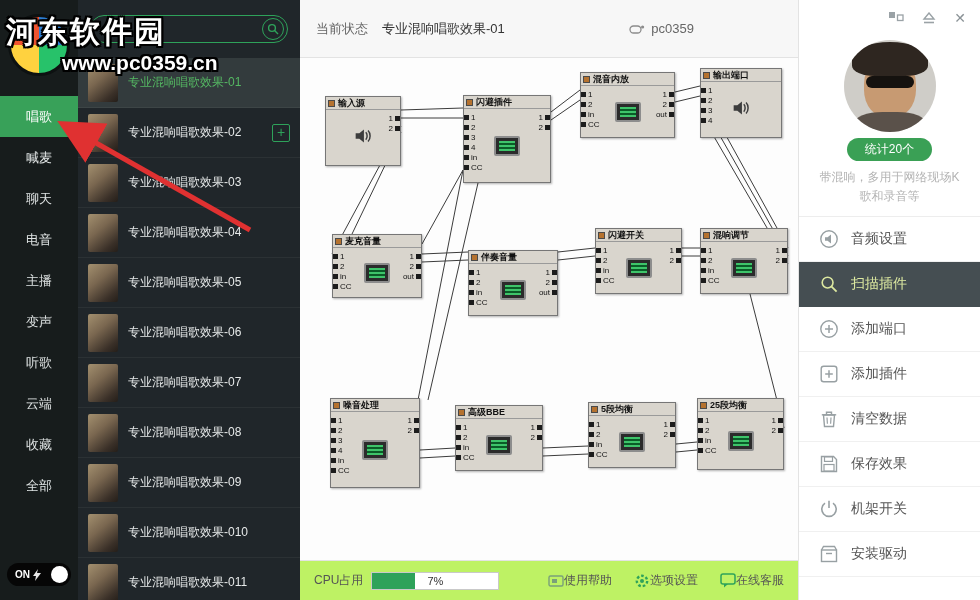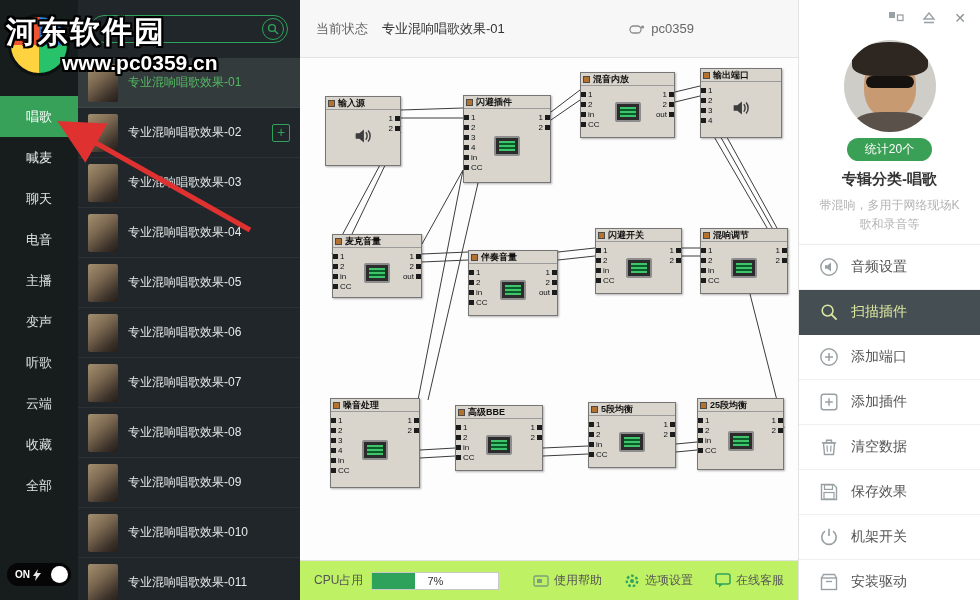--- a/index.html
+++ b/index.html
@@ -63,21 +63,21 @@
           display:flex;align-items:center;justify-content:center}
   .screen::after{content:"";width:16px;height:10px;
           background:repeating-linear-gradient(180deg,#3ec46a 0 2px,#0a5c28 2px 4px)}
 
   .main-footer{height:40px;background:#bef264;border-top:1px solid #e3e3e3;display:flex;align-items:center;
                padding:0 14px;font-size:12px;color:#555;flex:none}
   .cpu-bar{width:128px;height:18px;border:1px solid #c9c9c9;background:#fff;margin-left:8px;position:relative}
   .cpu-fill{position:absolute;left:0;top:0;bottom:0;width:34%;background:#2ea25a}
   .cpu-text{position:absolute;inset:0;text-align:center;line-height:16px;font-size:11px;color:#333}
   .footer-actions{margin-left:auto;display:flex;gap:22px;align-items:center}
-  .footer-action{display:flex;align-items:center;gap:5px;color:#555;cursor:pointer;white-space:nowrap}
+  .footer-action{display:flex;align-items:center;color:#555;cursor:pointer;white-space:nowrap}
 
   
   .right-panel{width:182px;background:#fff;border-left:1px solid #e3e3e3;display:flex;flex-direction:column;flex:none;overflow:hidden}
   .win-controls{height:36px;display:flex;align-items:center;justify-content:flex-end;gap:18px;padding:0 14px;flex:none}
   .win-btn{color:#8a9296;cursor:pointer;display:flex;align-items:center;font-size:14px;line-height:1}
   .profile{text-align:center;flex:none}
   .avatar{width:92px;height:92px;border-radius:50%;margin:4px auto 0;position:relative;overflow:hidden;background:#cfcdc8}
   .avatar .hair{position:absolute;left:8px;top:2px;width:76px;height:34px;border-radius:50% 50% 30% 30%;background:#2e2620}
   .avatar .face{position:absolute;left:20px;top:16px;width:52px;height:62px;border-radius:45%;background:#c79a72}
   .avatar .shades{position:absolute;left:22px;top:36px;width:48px;height:12px;border-radius:6px;background:#15120f}
@@ -770,21 +770,20 @@
       <span class="win-btn">✕</span>
     </div>
     <div class="profile">
       <div class="avatar">
         <span class="face"></span>
         <span class="hair"></span>
         <span class="shades"></span>
         <span class="shirt"></span>
       </div>
       <div><span class="stats-badge">统计20个</span></div>
-      <div class="album-title">专辑分类-唱歌</div>
       <div class="album-desc">带混响，多用于网络现场K歌和录音等</div>
     </div>
     <div class="menu">
         <div class="menu-item">
           <span class="menu-icon">
             <svg viewBox="0 0 20 20">
               <circle cx="10" cy="10" r="8.2" fill="none" stroke="currentColor" stroke-width="1.4"></circle>
               <path d="M6 8.2v3.6h2.6L12 14.6V5.4L8.6 8.2z" fill="currentColor"></path>
             </svg>
           </span>

